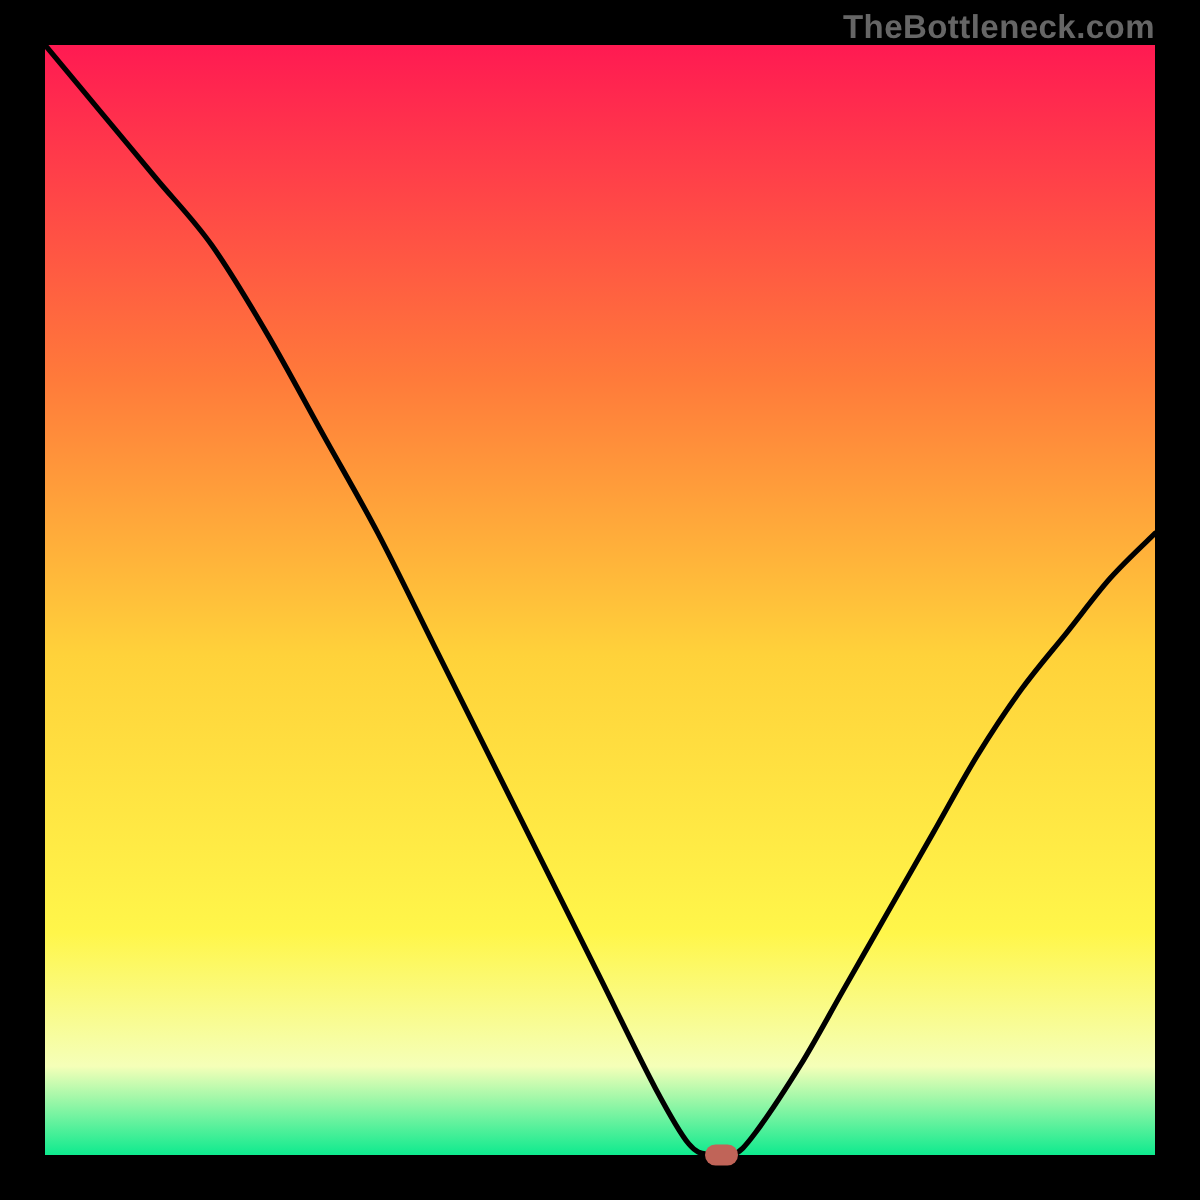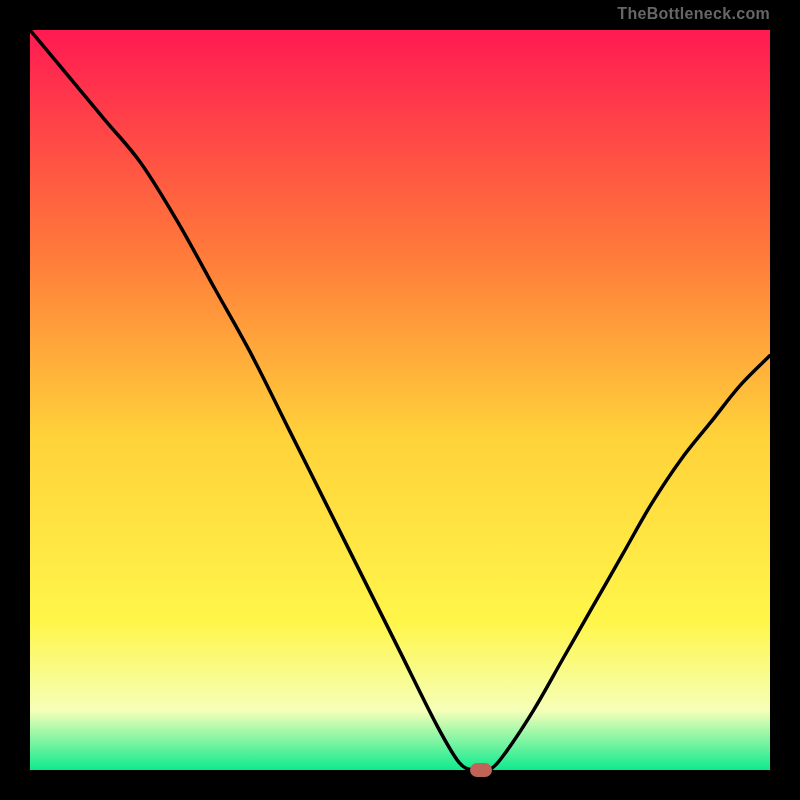--- a/index.html
+++ b/index.html
@@ -22,21 +22,21 @@
     top: 30px;
     width: 740px;
     height: 740px;
   }
   .attribution {
     position: absolute;
     top: 5px;
     right: 30px;
     color: #666;
     font-family: Arial, Helvetica, sans-serif;
-    font-size: 16px;
+    font-size: 22px;
     font-weight: 600;
     letter-spacing: 0.3px;
   }
   .marker {
     position: absolute;
     width: 22px;
     height: 14px;
     border-radius: 7px;
     transform: translate(-50%, -50%);
   }

